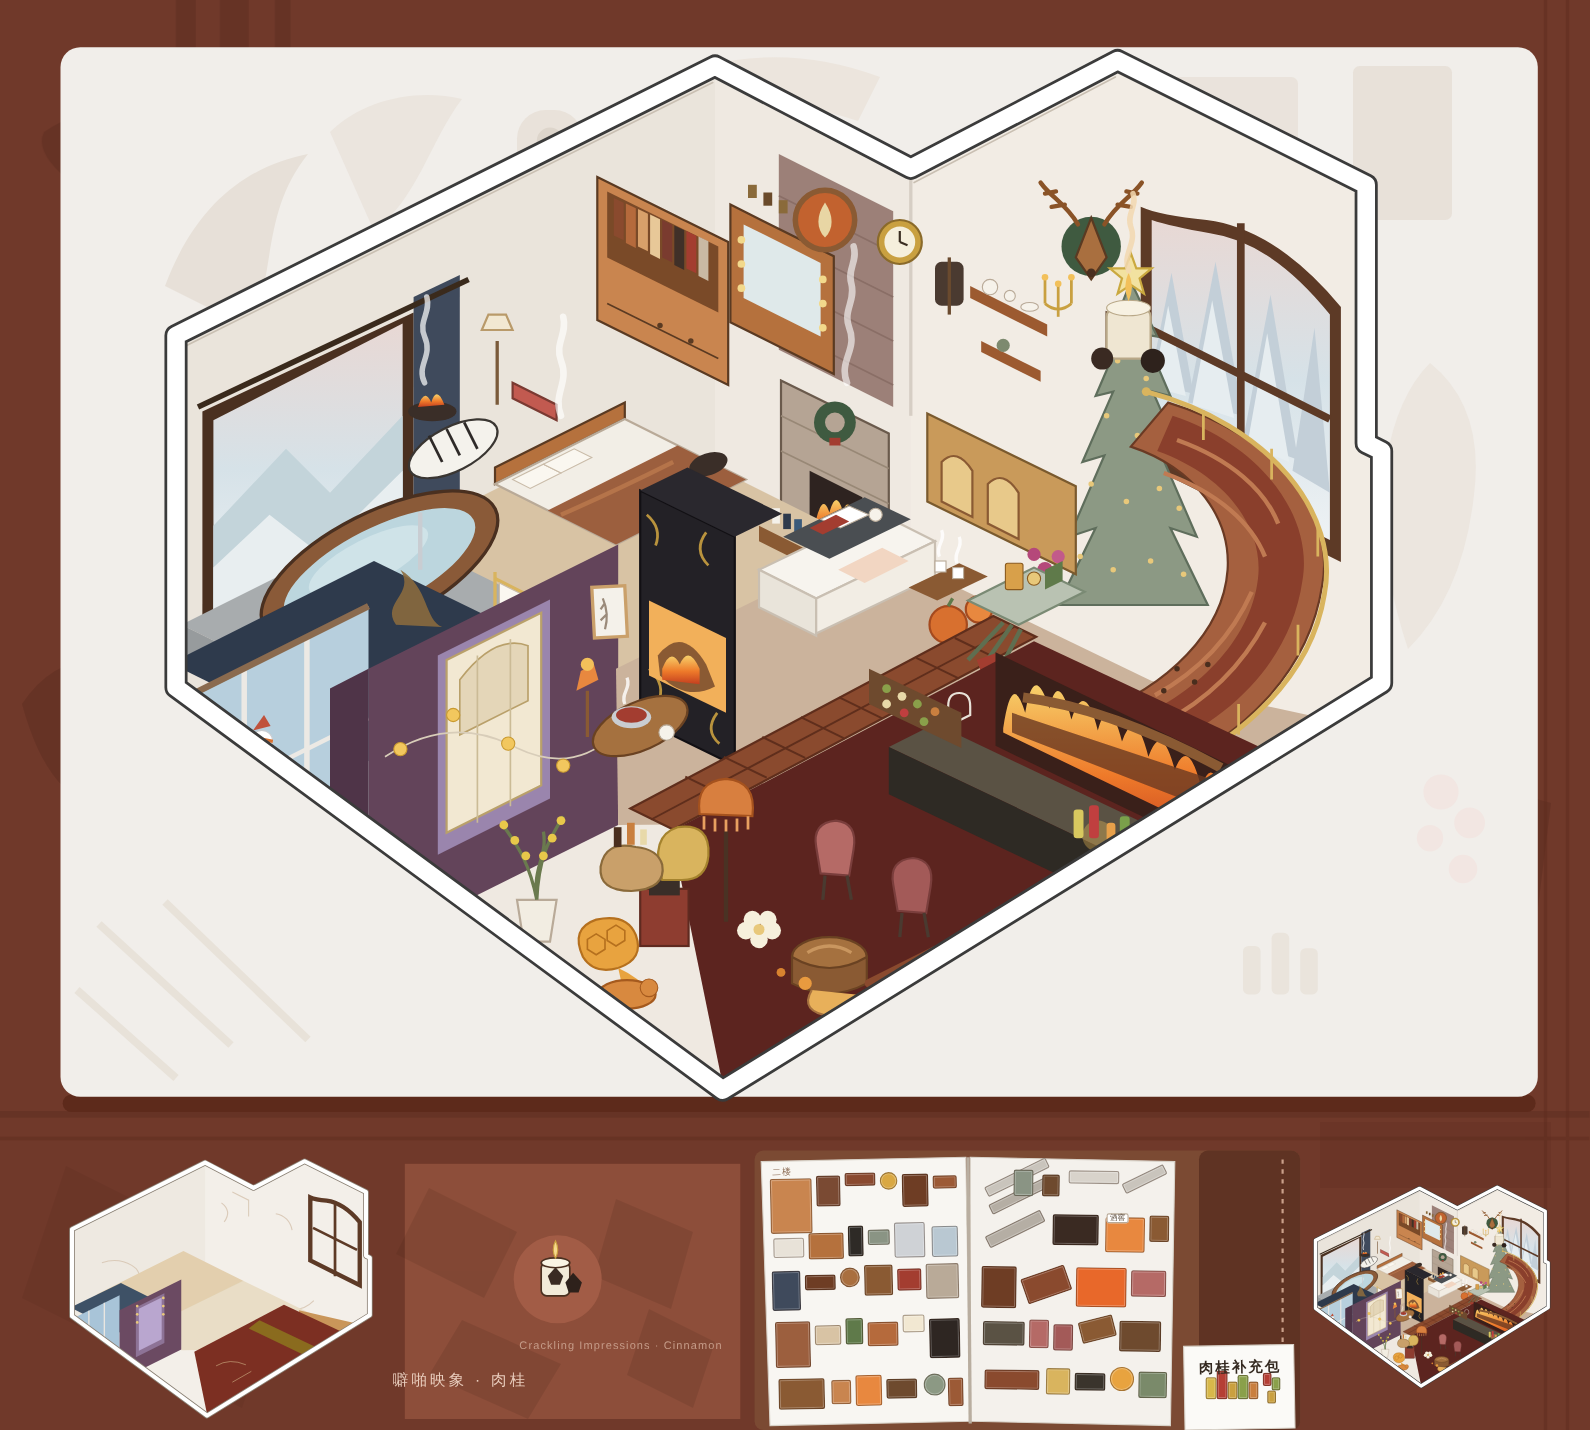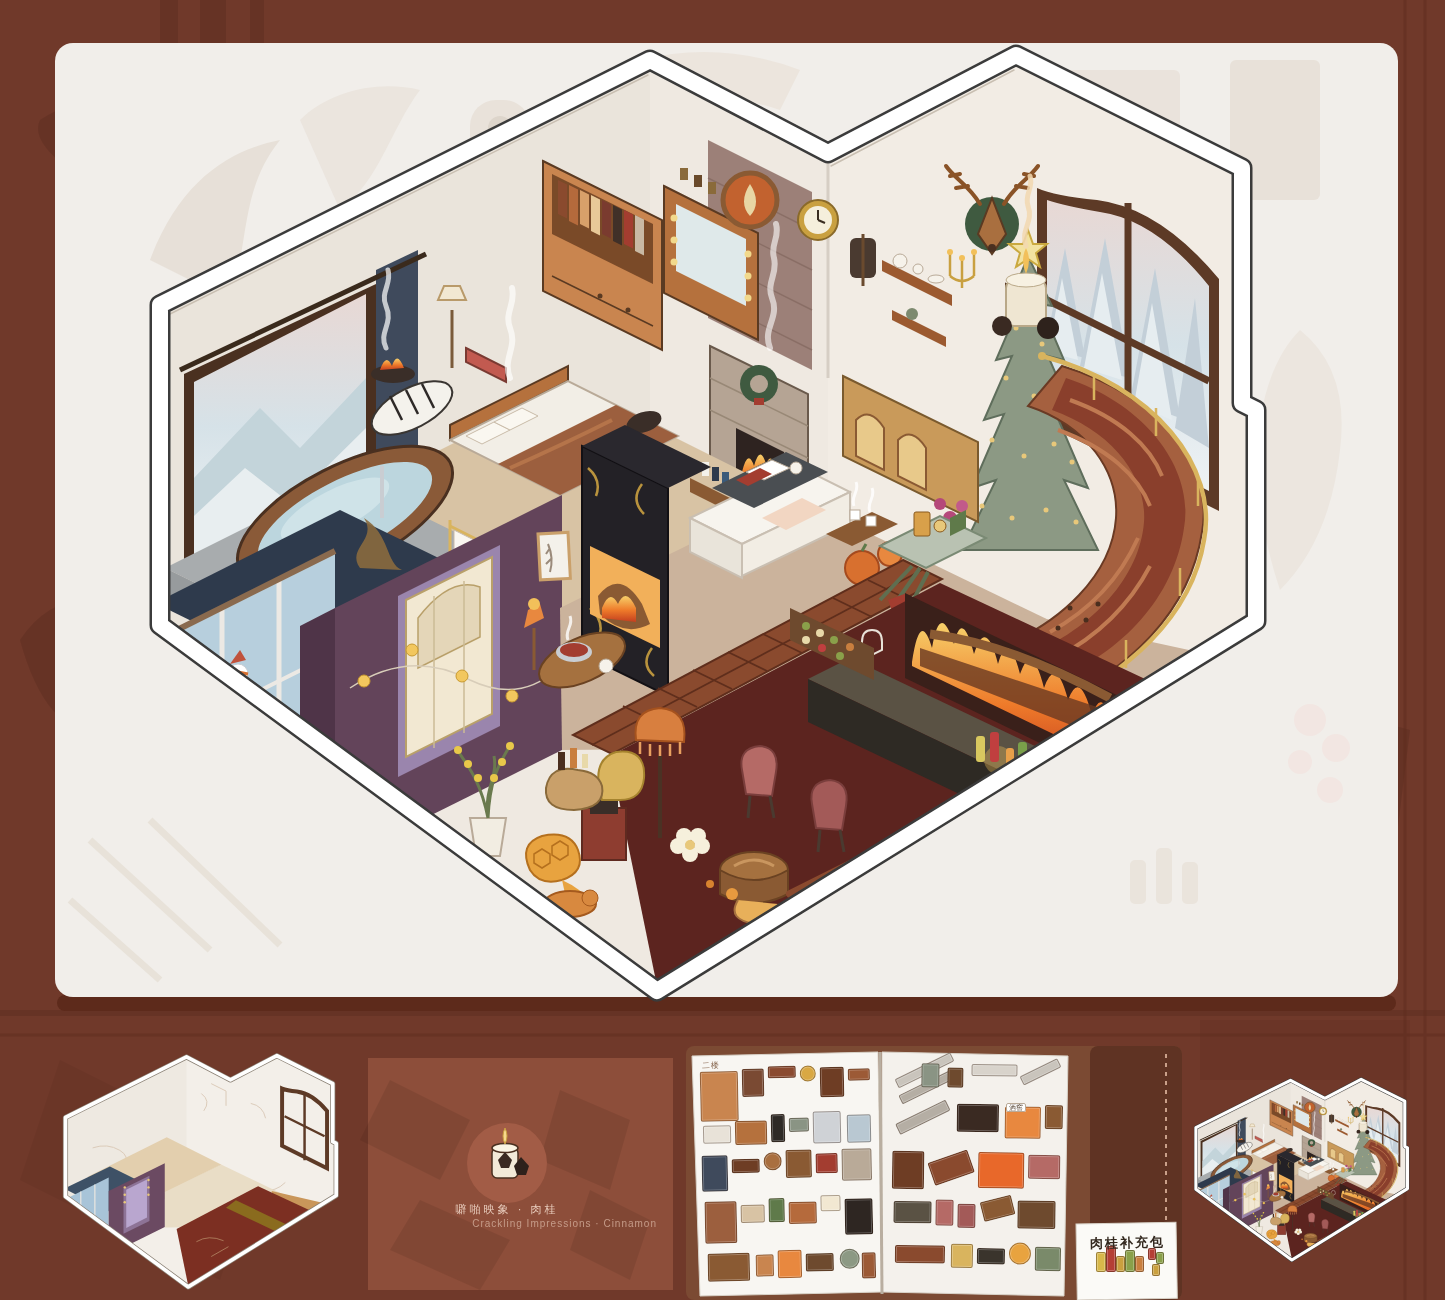--- a/index.html
+++ b/index.html
@@ -4,21 +4,21 @@
 <style>
   html,body{margin:0;padding:0;}
   body{
     width:1445px;height:1300px;position:relative;overflow:hidden;
     background:#70392a;
     font-family:"Liberation Sans", sans-serif;
   }
   #stage{position:absolute;left:0;top:0;width:1445px;height:1300px;}
   svg{display:block}
   .txt{position:absolute;z-index:5;pointer-events:none;}
-  .scent-zh{color:#e9cdbd;font-size:11px;letter-spacing:3px;text-align:center;width:300px;}
+  .scent-zh{color:#e9cdbd;font-size:14px;letter-spacing:3px;text-align:left;width:300px;margin-top:44px;}
   .scent-en{color:#c59b88;font-size:10px;letter-spacing:1px;text-align:right;width:300px;}
   .sheet-label{color:#8a6a52;font-size:8px;letter-spacing:1px;}
   .tag{background:#fff;border:1px solid #b9aa98;color:#5a4a3a;font-size:7px;padding:0 2px;border-radius:2px;}
   .refill-label{color:#33281f;font-size:13px;font-weight:bold;letter-spacing:2px;}
   .stk-layer{position:absolute;z-index:4;}
   .stk{position:absolute;border:1px solid rgba(60,40,25,.38);border-radius:2px;box-shadow:0 0 0 1px rgba(255,255,255,.25) inset;}
 </style>
 </head>
 <body>
 

